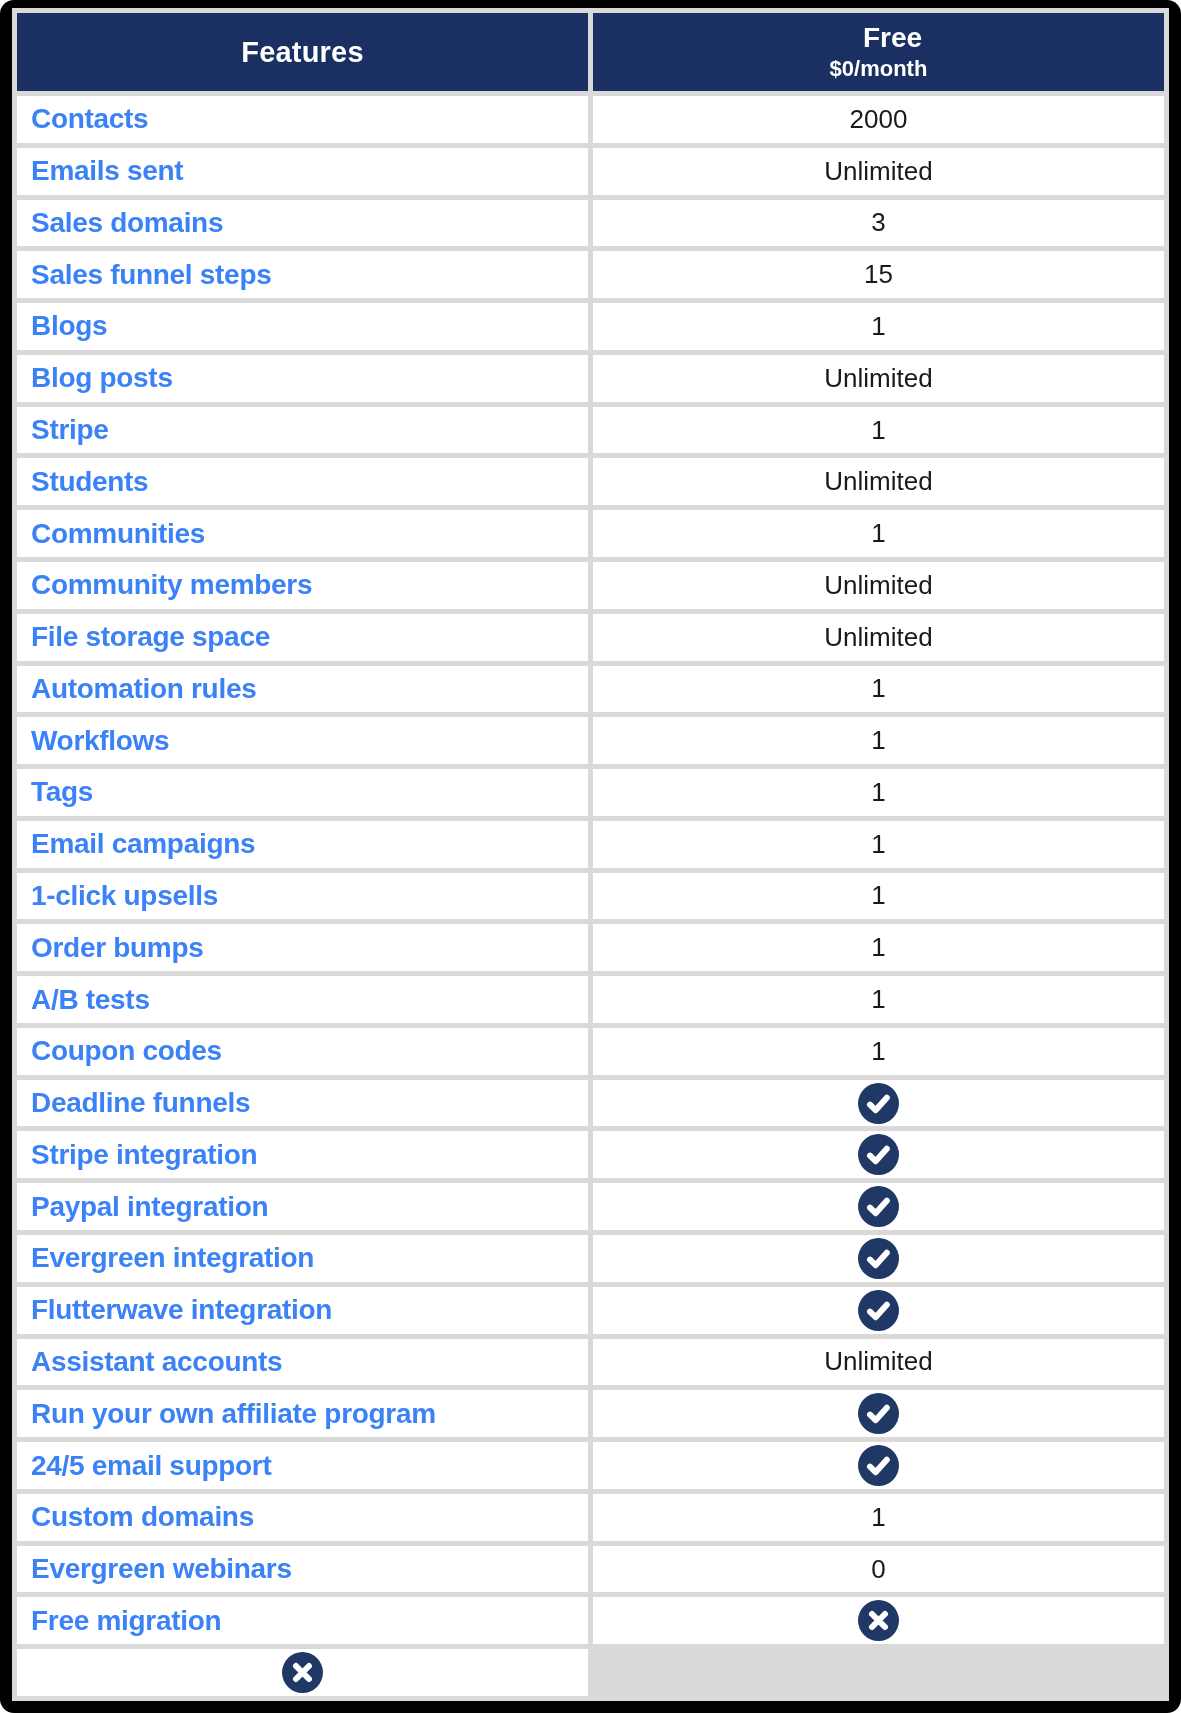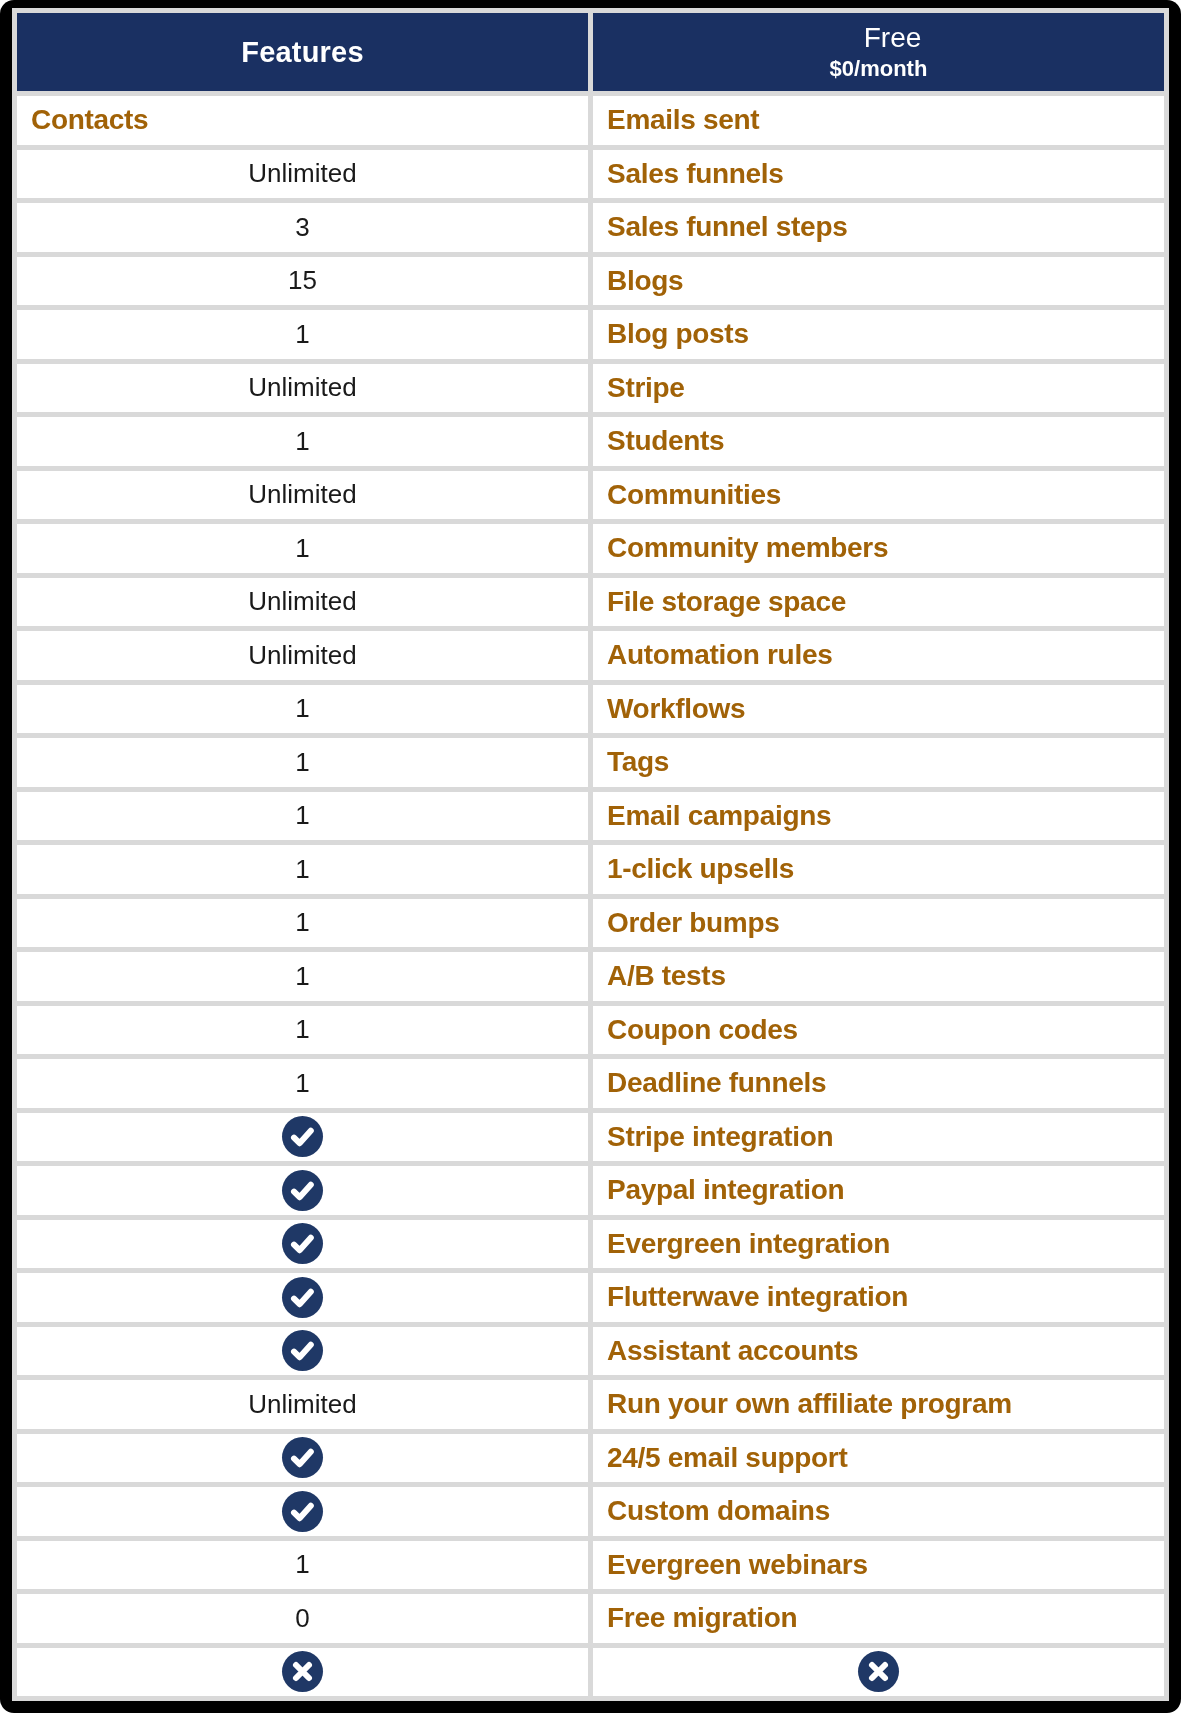--- a/index.html
+++ b/index.html
@@ -45,37 +45,37 @@
     flex-direction: column;
     text-align: center;
   }
   .header-features {
     font-size: 29px;
     font-weight: 700;
     letter-spacing: 0.2px;
   }
   .plan-name {
     font-size: 28px;
-    font-weight: 400;
+    font-weight: 700;
     line-height: 1.2;
     margin-left: 28px;
   }
   .plan-price {
     font-size: 22px;
     font-weight: 700;
     line-height: 1.25;
   }
   .label-cell {
     justify-content: flex-start;
     padding-left: 14px;
   }
   .label-cell span {
     font-size: 28px;
     font-weight: 700;
-    color: #a16207;
+    color: #3b82f6;
     letter-spacing: -0.3px;
     white-space: nowrap;
   }
   .value-cell {
     justify-content: center;
   }
   .value-cell .value-text {
     font-size: 26px;
     font-weight: 400;
     color: #1a1a1a;
@@ -105,28 +105,31 @@
       <span class="header-features">Features</span>
     </div>
     <div class="cell header-cell">
       <span class="plan-name">Free</span>
       <span class="plan-price">$0/month</span>
     </div>
 
   <div class="cell label-cell">
         <span>Contacts</span>
       </div>
+      <div class="cell value-cell">
+        <span class="value-text">2000</span>
+      </div>
       <div class="cell label-cell">
         <span>Emails sent</span>
       </div>
       <div class="cell value-cell">
         <span class="value-text">Unlimited</span>
       </div>
       <div class="cell label-cell">
-        <span>Sales funnels</span>
+        <span>Sales domains</span>
       </div>
       <div class="cell value-cell">
         <span class="value-text">3</span>
       </div>
       <div class="cell label-cell">
         <span>Sales funnel steps</span>
       </div>
       <div class="cell value-cell">
         <span class="value-text">15</span>
       </div>

